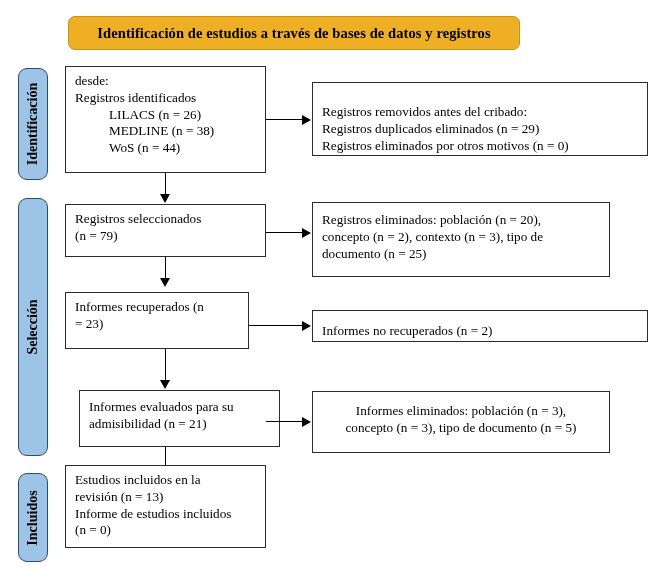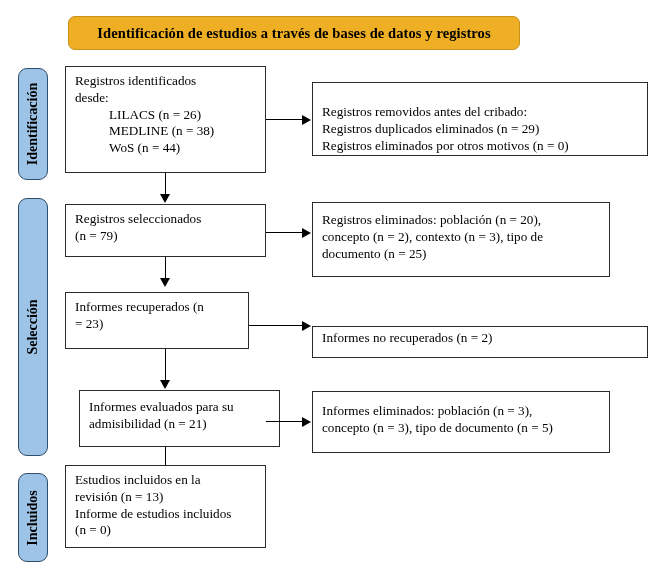--- a/index.html
+++ b/index.html
@@ -117,22 +117,22 @@
     <span class="stage-label">Identificación</span>
   </div>
   <div class="stage" style="top:198px;height:258px;">
     <span class="stage-label">Selección</span>
   </div>
   <div class="stage" style="top:473px;height:89px;">
     <span class="stage-label">Incluidos</span>
   </div>
 
   <div class="box" style="left:65px;top:66px;width:201px;height:107px;">
+    <span class="ln">desde:</span>
     <span class="ln">Registros identificados</span>
-    <span class="ln">desde:</span>
     <span class="ind">LILACS (n = 26)</span>
     <span class="ind">MEDLINE (n = 38)</span>
     <span class="ind">WoS (n = 44)</span>
   </div>
 
   <div class="hline" style="left:266px;top:119px;width:36px;"></div>
   <div class="hhead" style="left:302px;top:114.5px;"></div>
 
   <div class="box" style="left:312px;top:82px;width:336px;height:74px;padding-top:21px;">
     <span class="ln">Registros removidos antes del cribado:</span>
@@ -161,36 +161,36 @@
   <div class="vhead" style="left:160px;top:278px;"></div>
 
   <div class="box" style="left:65px;top:292px;width:184px;height:57px;">
     <span class="ln">Informes recuperados (n</span>
     <span class="ln">= 23)</span>
   </div>
 
   <div class="hline" style="left:249px;top:325px;width:53px;"></div>
   <div class="hhead" style="left:302px;top:320.5px;"></div>
 
-  <div class="box" style="left:312px;top:310px;width:336px;height:32px;padding-top:3px;margin-top:16px;">
+  <div class="box" style="left:312px;top:310px;width:336px;height:32px;padding-top:12px;">
     <span class="ln">Informes no recuperados (n = 2)</span>
   </div>
 
   <div class="vline" style="left:165px;top:349px;height:32px;"></div>
   <div class="vhead" style="left:160px;top:380px;"></div>
 
   <div class="box" style="left:79px;top:390px;width:201px;height:57px;padding-top:8px;">
     <span class="ln">Informes evaluados para su</span>
     <span class="ln">admisibilidad (n = 21)</span>
   </div>
 
   <div class="hline" style="left:266px;top:421px;width:36px;"></div>
   <div class="hhead" style="left:302px;top:416.5px;"></div>
 
-  <div class="box" style="left:312px;top:391px;width:298px;height:62px;padding-top:11px;">
+  <div class="box" style="left:312px;top:391px;width:298px;height:62px;padding-top:11px;text-align:center;">
     <span class="ln">Informes eliminados: población (n = 3),</span>
     <span class="ln">concepto (n = 3), tipo de documento (n = 5)</span>
   </div>
 
   <div class="vline" style="left:165px;top:447px;height:25px;"></div>
   <div class="vhead" style="left:160px;top:471px;"></div>
 
   <div class="box" style="left:65px;top:465px;width:201px;height:83px;">
     <span class="ln">Estudios incluidos en la</span>
     <span class="ln">revisión (n = 13)</span>

